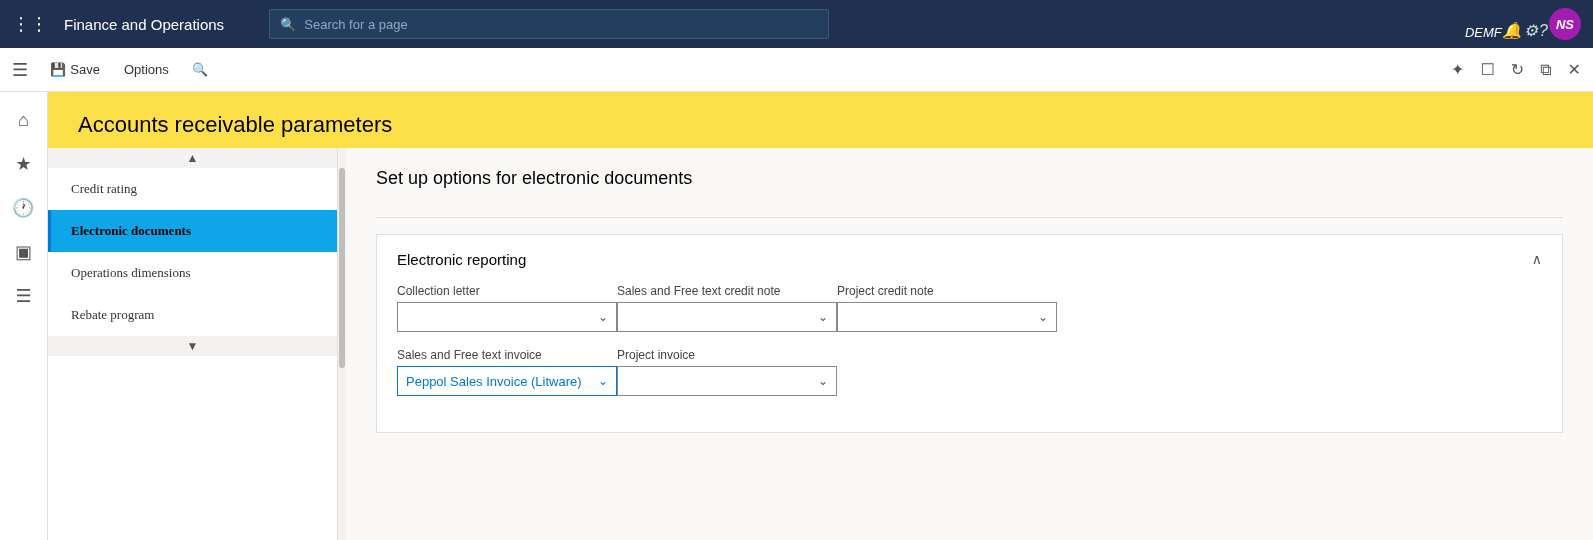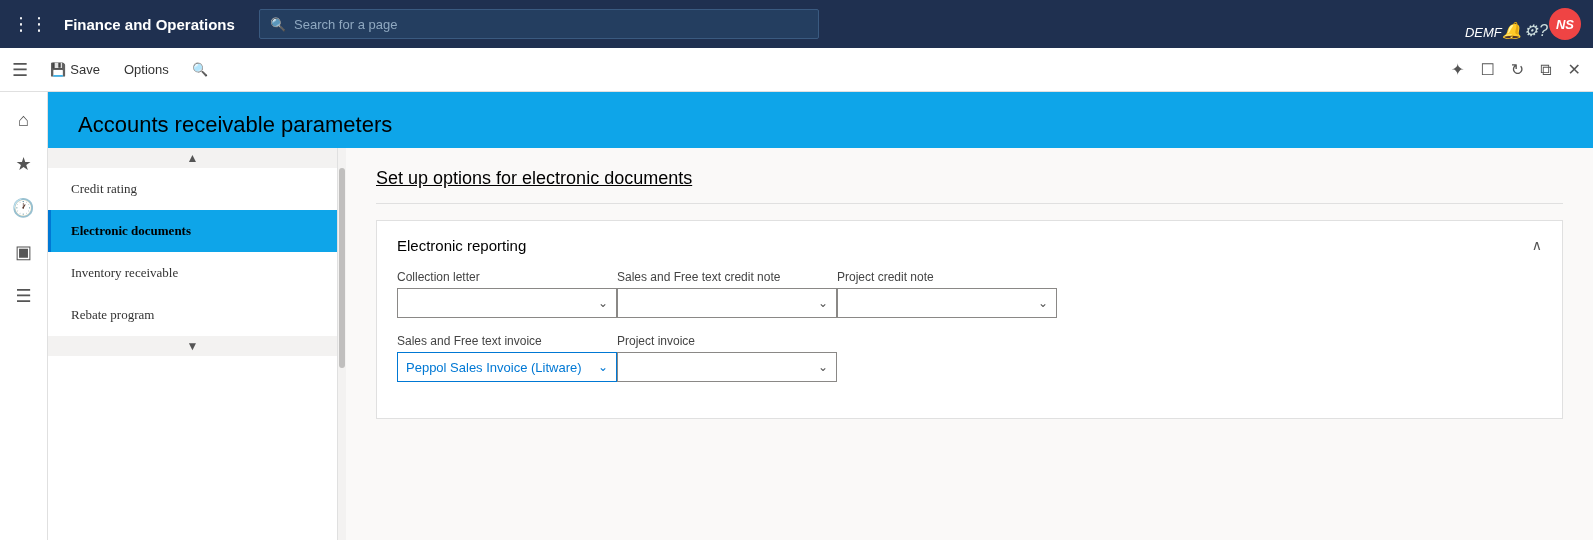--- a/index.html
+++ b/index.html
@@ -9,21 +9,21 @@
     .top-nav {
       background: #1f3050;
       color: #fff;
       height: 48px;
       display: flex;
       align-items: center;
       padding: 0 12px;
       gap: 12px;
     }
     .top-nav .grid-icon { font-size: 18px; cursor: pointer; margin-right: 4px; }
-    .top-nav .app-title { font-size: 15px; font-weight: 700; flex: 0 0 auto; margin-right: 12px; }
+    .top-nav .app-title { font-size: 15px; font-weight: 400; flex: 0 0 auto; margin-right: 33px; }
     .top-nav .search-bar {
       flex: 1;
       max-width: 560px;
       background: #243e60;
       border: 1px solid #3a5a80;
       border-radius: 2px;
       height: 30px;
       display: flex;
       align-items: center;
       padding: 0 10px;
@@ -38,21 +38,21 @@
       align-items: flex-end;
       gap: 1px;
       color: #ccc;
       font-size: 13px;
       font-style: italic;
     }
     .top-nav .nav-right .env-label { color: #fff; font-size: 13px; }
     .top-nav .nav-right .icon-btn { font-size: 16px; cursor: pointer; color: #cdd; }
     .top-nav .avatar {
       width: 32px; height: 32px; border-radius: 50%;
-      background: #ef4444; color: #fff;
+      background: #a21caf; color: #fff;
       display: flex; align-items: center; justify-content: center;
       font-size: 13px; font-weight: 600;
     }
 
     
     .command-bar {
       background: #fff;
       height: 44px;
       border-bottom: 1px solid #e0e0e0;
       display: flex;
@@ -102,21 +102,21 @@
     .content-area {
       flex: 1;
       display: flex;
       flex-direction: column;
       background: #faf9f8;
       overflow: hidden;
     }
 
     .page-title-bar {
       padding: 20px 30px 10px 30px;
-      background: #0ea5e9;
+      background: #fde047;
     }
     .page-title-bar h1 {
       font-size: 22px;
       font-weight: 300;
       color: #000;
     }
 
     .two-col {
       display: flex;
       flex: 1;
@@ -173,22 +173,21 @@
     .right-panel {
       flex: 1;
       overflow-y: auto;
       padding: 20px 30px;
     }
 
     .section-title {
       font-size: 18px;
       font-weight: 300;
       color: #000;
-      margin-bottom: 14px;
-      text-decoration: underline;
+      margin-bottom: 28px;
     }
 
     .section-divider {
       border: none;
       border-top: 1px solid #e0e0e0;
       margin-bottom: 16px;
     }
 
     .sub-section {
       background: #fff;
@@ -307,21 +306,21 @@
 
       <div class="left-nav">
         <button class="scroll-btn">▲</button>
         <div class="nav-item">
           <span>Credit rating</span>
         </div>
         <div class="nav-item active">
           <span>Electronic documents</span>
         </div>
         <div class="nav-item">
-          <span>Inventory receivable</span>
+          <span>Operations dimensions</span>
         </div>
         <div class="nav-item">
           <span>Rebate program</span>
         </div>
         <button class="scroll-btn">▼</button>
       </div>
 
       <div class="left-nav-scroll">
         <div class="scroll-thumb"></div>
       </div>

